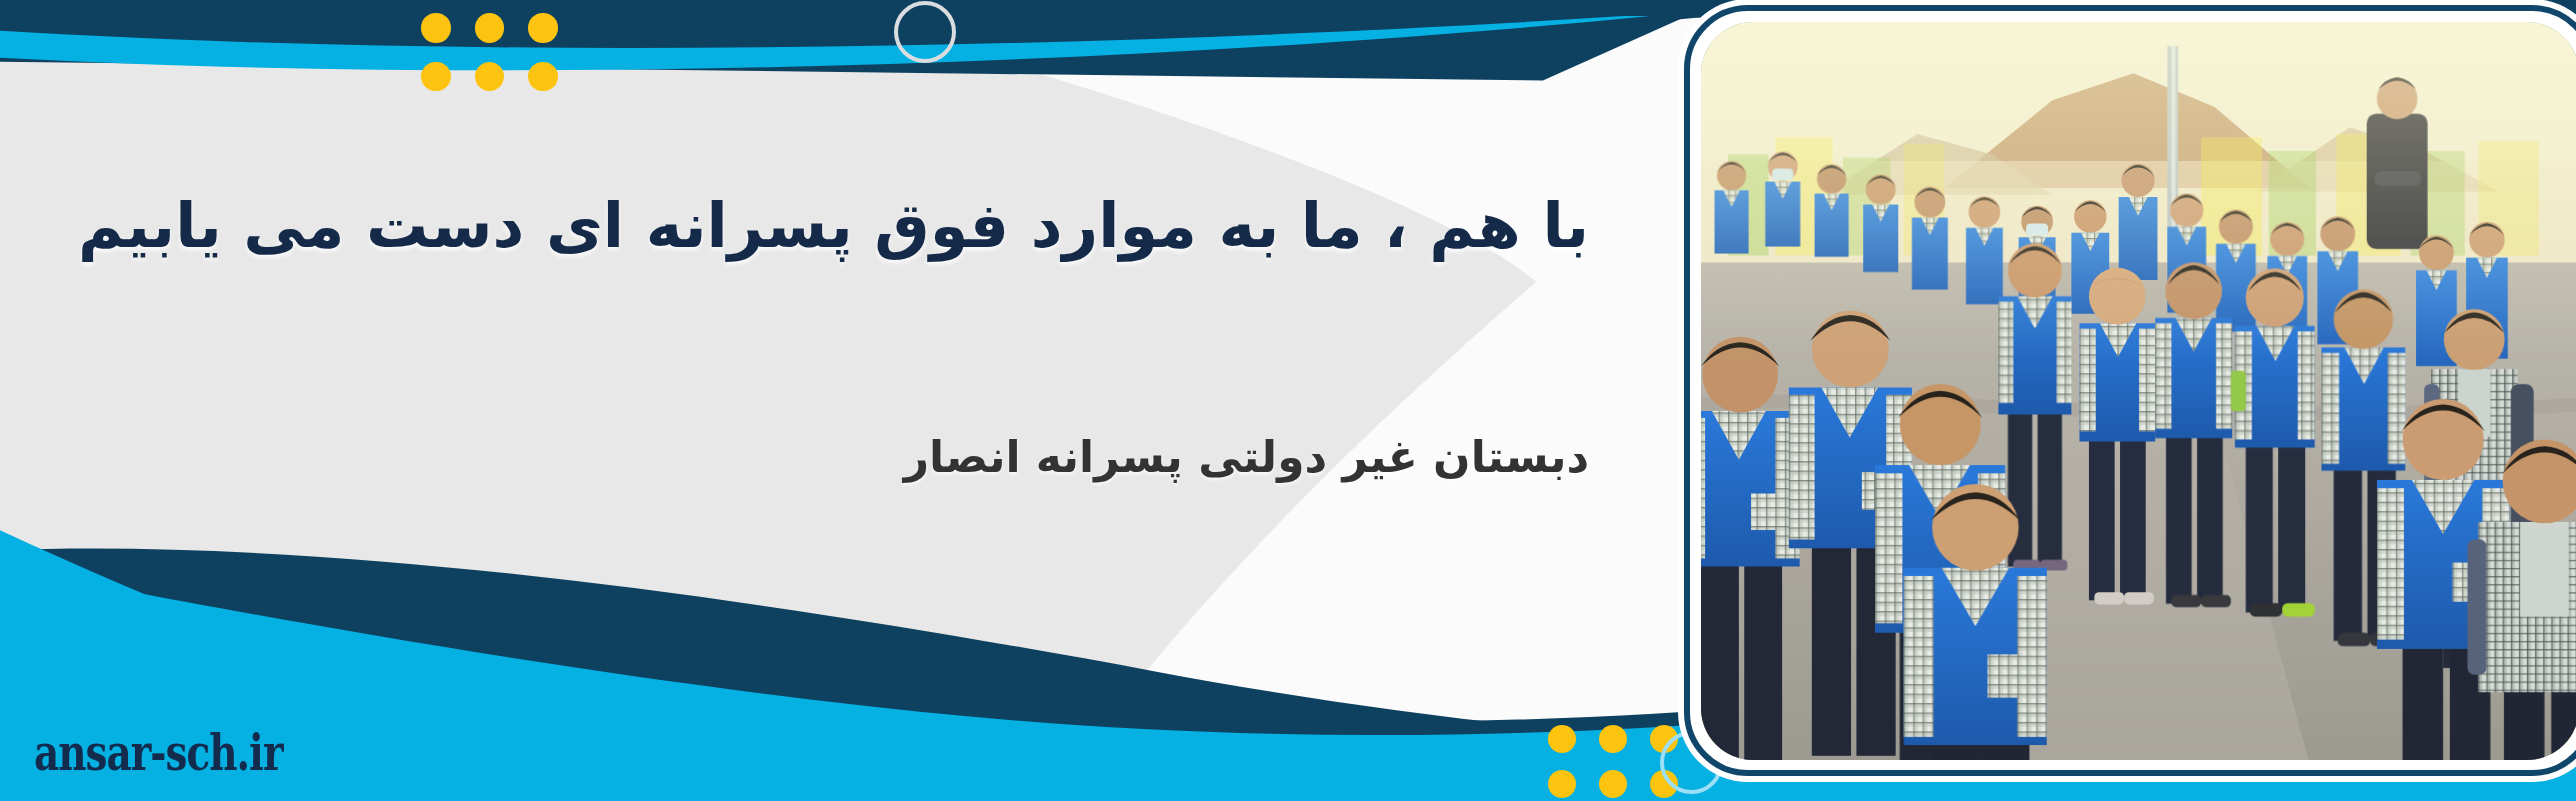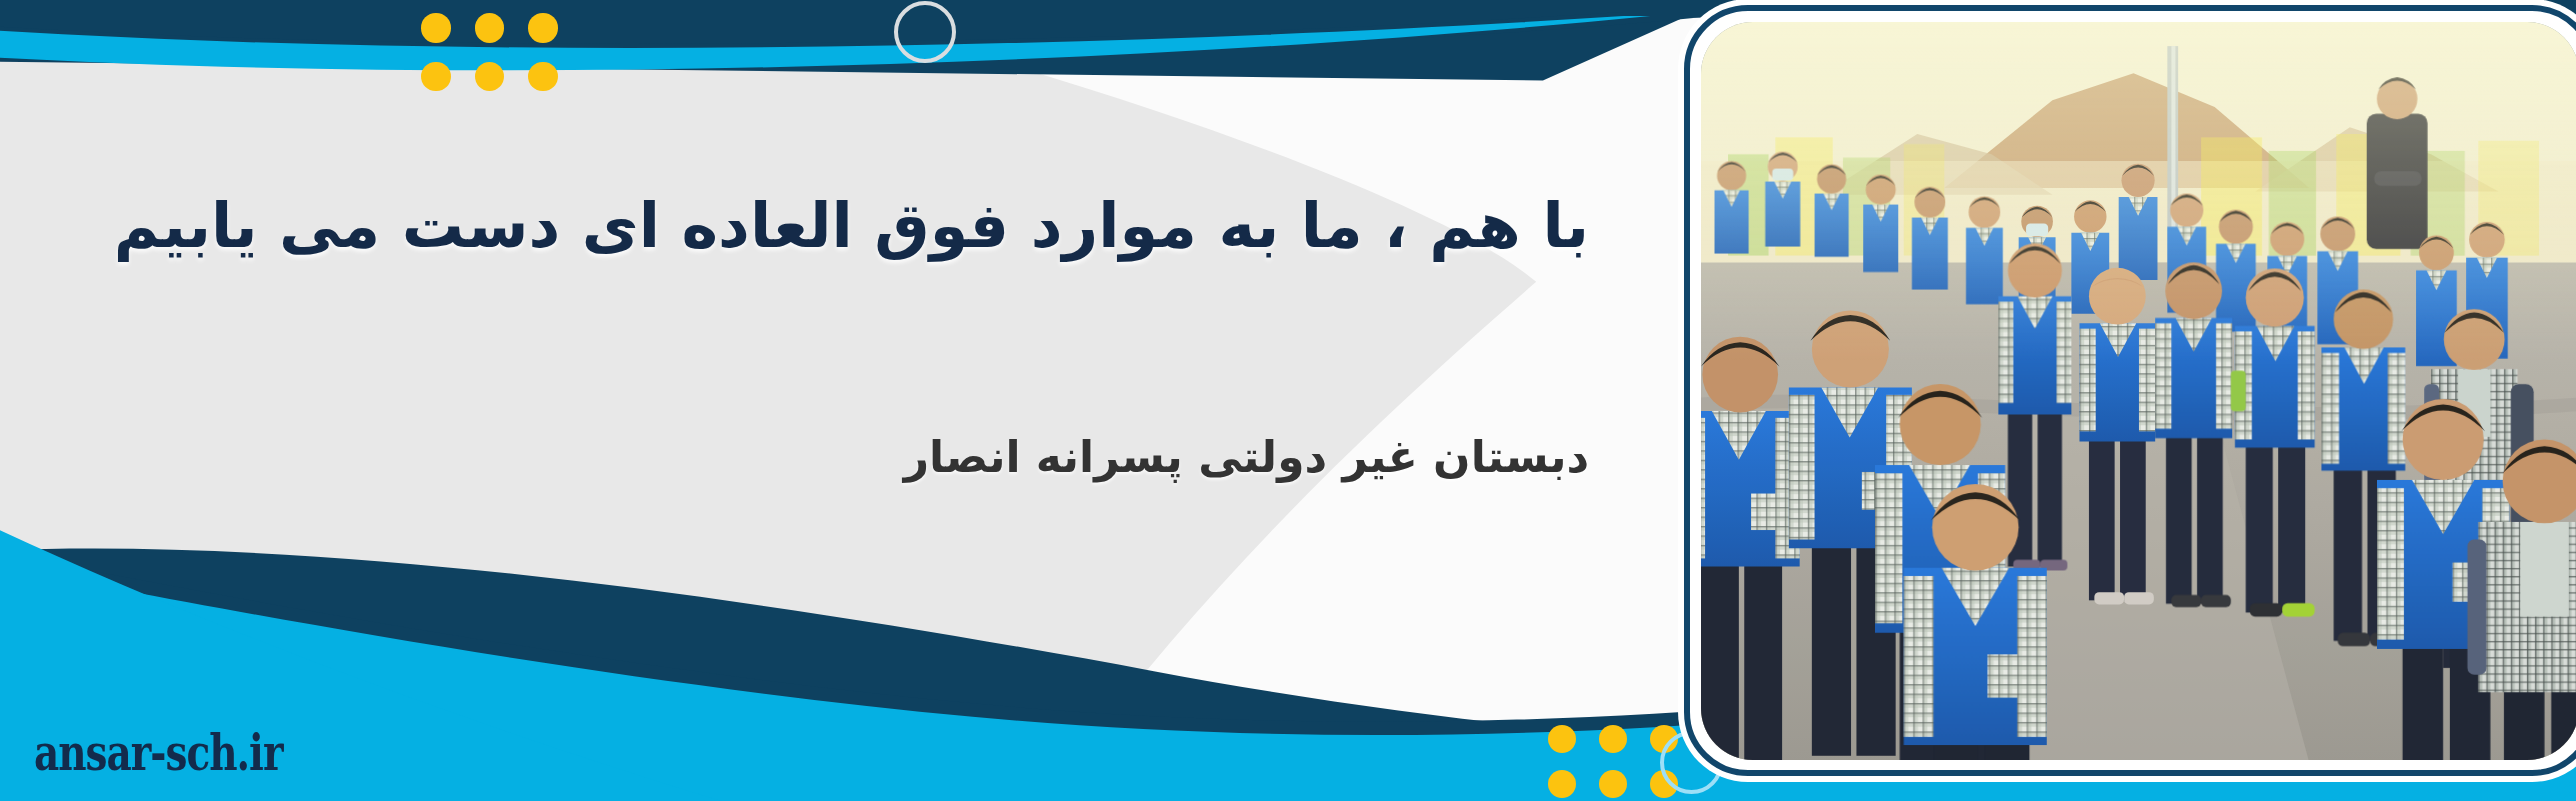--- a/index.html
+++ b/index.html
@@ -216,21 +216,21 @@
     <span class="dot"></span>
     <span class="dot"></span>
     <span class="dot"></span>
     <span class="dot"></span>
   </div>
 
   <div class="ring" id="ring-top"></div>
   <div class="ring" id="ring-bottom"></div>
 
   <div id="text-block">
-    <div id="headline">با هم ، ما به موارد فوق العاده ای دست می یابیم</div>
+    <div id="headline">با هم ، ما به موارد فوق پسرانه ای دست می یابیم</div>
     <div id="subtitle">دبستان غیر دولتی پسرانه انصار</div>
   </div>
 
   <div id="site-url">ansar-sch.ir</div>
 
   <div id="photo-frame">
     <div id="photo-inner" aria-label="school boys in blue uniforms standing in a schoolyard">
       <svg class="photo-svg" viewBox="0 0 1300 1100" preserveAspectRatio="xMidYMid slice" xmlns="http://www.w3.org/2000/svg" aria-hidden="true">
         <defs>
           <linearGradient id="sky" x1="0" y1="0" x2="0" y2="1">

